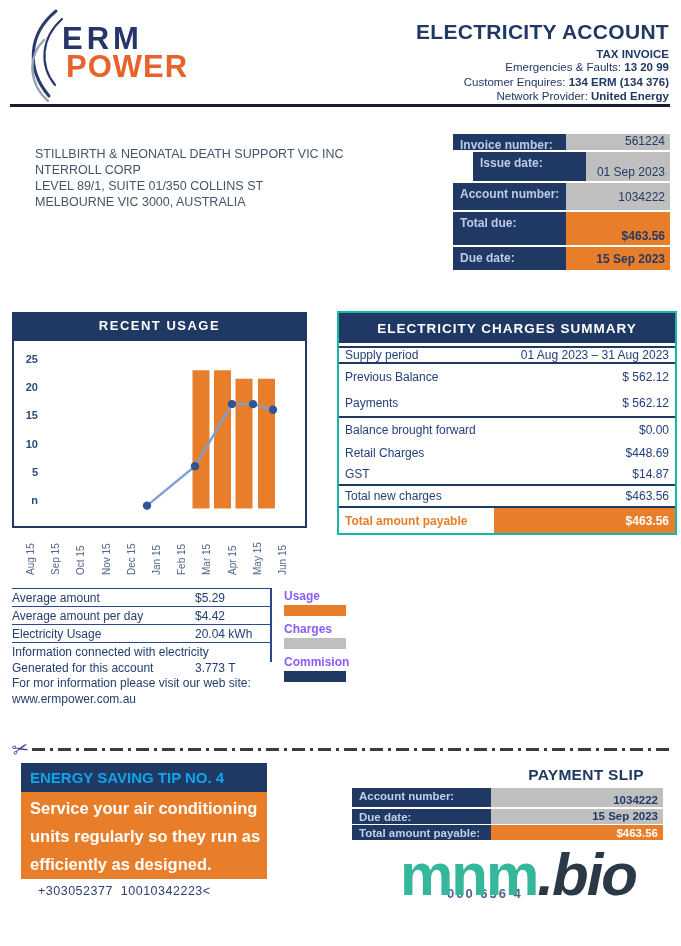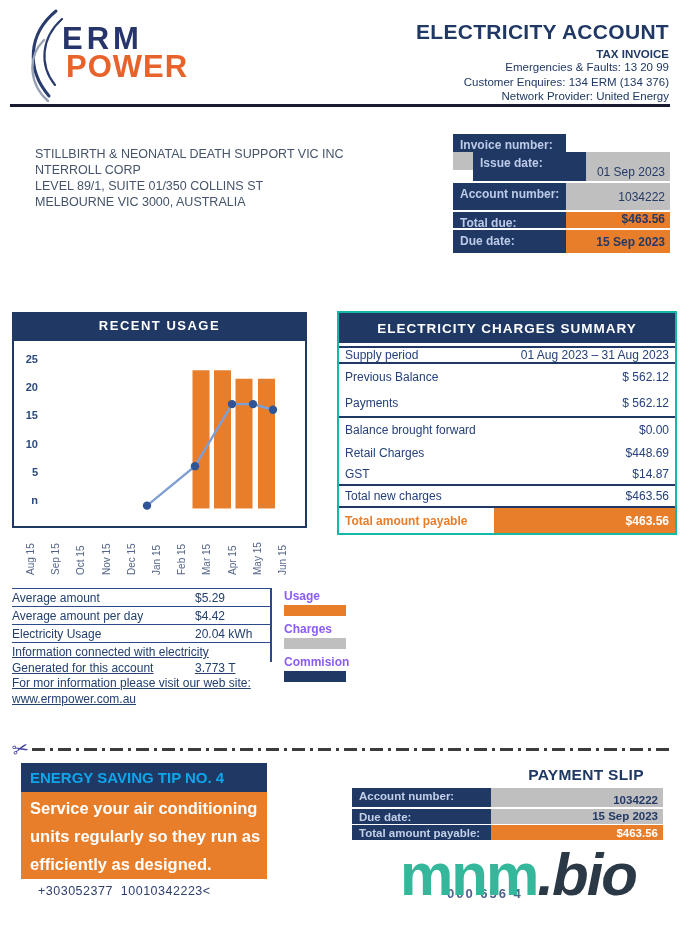--- a/index.html
+++ b/index.html
@@ -9,33 +9,33 @@
   
   .logo{position:absolute;left:16px;top:8px;display:flex;}
   .logo-arcs{width:52px;height:94px;}
   .logo-text{margin-left:-6px;padding-top:16px;}
   .logo-erm{font-size:31px;font-weight:700;color:#27356b;letter-spacing:4px;line-height:29px;}
   .logo-power{font-size:31px;font-weight:700;color:#e8632c;letter-spacing:1px;line-height:28px;margin-left:4px;}
   .head-right{position:absolute;right:12px;top:20px;text-align:right;}
   .acct-title{font-size:21px;font-weight:700;letter-spacing:.3px;color:#1f3864;}
   .tax{font-size:11.5px;font-weight:700;margin-top:4px;}
   .contact-line{font-size:11.5px;line-height:14.5px;}
-  .contact-line .val{font-weight:400;}
+  .contact-line .val{font-weight:700;}
   .top-rule{position:absolute;left:10px;right:11px;top:104px;height:2.5px;background:#1a1b30;}
 
   
   .address{position:absolute;left:35px;top:146px;font-size:12.5px;line-height:16px;color:#44546a;}
 
   
   .invoice-box{position:absolute;left:453px;top:134px;width:217px;}
   .inv-row{display:flex;margin-bottom:2px;}
-  .inv-row:nth-of-type(1){height:16px;flex-direction:column;}
+  .inv-row:nth-of-type(1){height:16px;}
   .inv-row:nth-of-type(2){height:29px;padding-left:20px;}
   .inv-row:nth-of-type(3){height:27px;}
-  .inv-row:nth-of-type(4){height:16px;}
+  .inv-row:nth-of-type(4){height:33px;}
   .inv-row:nth-of-type(5){height:23px;}
   .inv-label{width:113px;background:#1f3864;color:#bdcbe8;font-size:12px;font-weight:600;padding:4px 0 0 7px;box-sizing:border-box;}
   .inv-val{flex:1;background:#bfbfbf;display:flex;justify-content:flex-end;align-items:flex-end;
            padding:2px 5px;font-size:12px;color:#243a66;box-sizing:border-box;}
   .inv-row.hl .inv-val{background:#e87d2a;font-weight:700;}
   .inv-row:nth-of-type(3) .inv-val,.inv-row:nth-of-type(5) .inv-val{align-items:center;}
 
   
   .chart{position:absolute;left:12px;top:312px;width:295px;}
   .chart-title{background:#1f3864;color:#fff;height:27px;display:flex;align-items:center;justify-content:center;
@@ -62,21 +62,21 @@
   .c-row.hl{padding:0;}
   .c-row.hl .c-label{color:#e87d2a;font-weight:700;padding-left:6px;}
   .c-row.hl .c-val{width:54%;height:100%;background:#e87d2a;color:#fff;font-weight:700;
                    display:flex;align-items:center;justify-content:flex-end;padding-right:6px;box-sizing:border-box;}
 
   
   .averages{position:absolute;left:12px;top:588px;width:258px;}
   .avg-row{display:flex;align-items:center;height:17px;border-top:1.6px solid #2b4a8b;font-size:12px;color:#23406f;}
   .avg-row:last-of-type{border-bottom:1.6px solid #2b4a8b;}
   .avg-label{width:183px;}
-  .info{position:absolute;left:12px;top:645px;font-size:12px;color:#23406f;line-height:15.5px;text-decoration:underline;}
+  .info{position:absolute;left:12px;top:645px;font-size:12px;color:#23406f;line-height:15.5px;}
   .gen{display:flex;}
   .gen .gl{width:183px;}
   .vline{position:absolute;left:270px;top:588px;width:2px;height:74px;background:#2b4a8b;}
 
   
   .legend{position:absolute;left:284px;top:589px;}
   .lg-item{margin-bottom:6px;}
   .lg-label{font-size:12px;font-weight:700;color:#8b5cf6;}
   .lg-swatch{width:62px;height:11px;margin-top:2px;}
 

